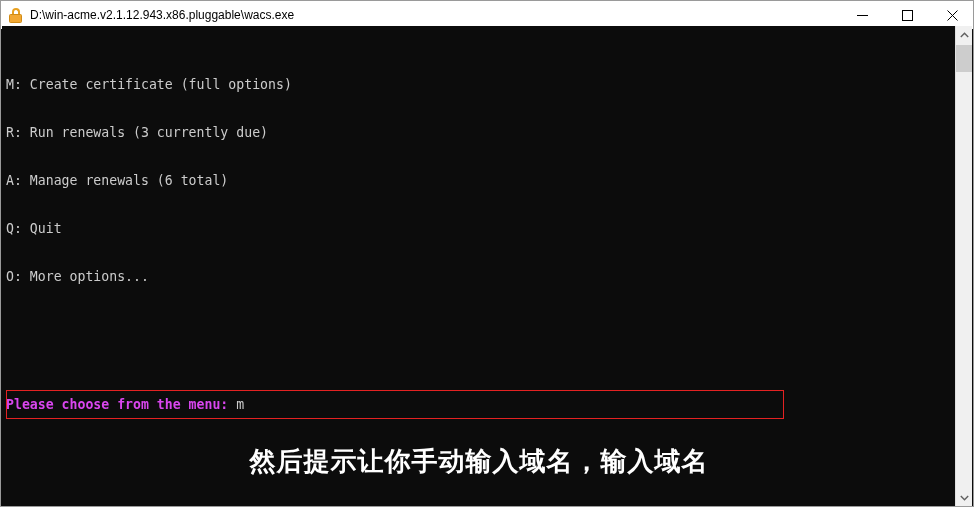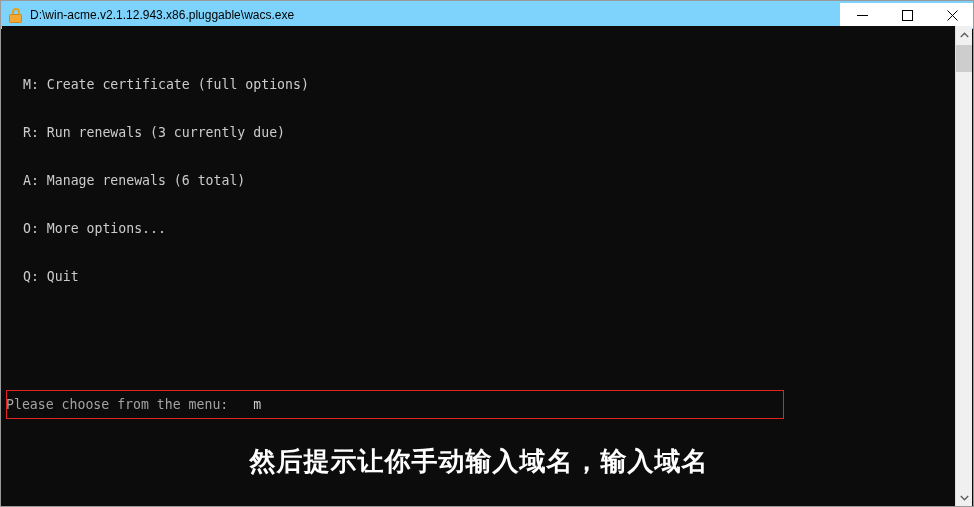--- a/index.html
+++ b/index.html
@@ -23,21 +23,21 @@
     border: 1px solid #9a9a9a;
     overflow: hidden;
   }
 
   
   .titlebar {
     position: absolute;
     left: 0; top: 0;
     width: 974px;
     height: 28px;
-    background: #7dd3fc;
+    background: #ffffff;
     display: flex;
     align-items: center;
     box-sizing: border-box;
   }
   .title-left {
     display: flex;
     align-items: center;
     flex: 1 1 auto;
     min-width: 0;
     padding-left: 7px;
@@ -105,22 +105,22 @@
     font-family: "DejaVu Sans Mono", "Liberation Mono", monospace;
     font-size: 13.2px;
     line-height: 16px;
     color: #cccccc;
     white-space: pre;
     letter-spacing: 0px;
   }
   .line { white-space: pre; height: 16px; }
   .blank { height: 16px; }
 
-  .c-white   { color: #cccccc; margin-left: 17px; }
-  .c-green   { color: #a3a3a3; }
+  .c-white   { color: #cccccc; }
+  .c-green   { color: #d946ef; font-weight: bold; }
 
   
   .annot-box {
     position: absolute;
     left: 5px;
     top: 389px;
     width: 778px;
     height: 29px;
     border: 1px solid #e32222;
     box-sizing: border-box;
@@ -212,22 +212,22 @@
         </svg>
       </div>
     </div>
   </div>
 
   <div class="terminal term-text">
 
     <div class="line c-white">M: Create certificate (full options)</div>
     <div class="line c-white">R: Run renewals (3 currently due)</div>
     <div class="line c-white">A: Manage renewals (6 total)</div>
+    <div class="line c-white">Q: Quit</div>
     <div class="line c-white">O: More options...</div>
-    <div class="line c-white">Q: Quit</div>
 
     <div class="blank"></div>
 
     <div class="line"><span class="c-green">Please choose from the menu: </span><span class="c-white">m</span></div>
 
     <div class="blank"></div>
 
     
 
     

